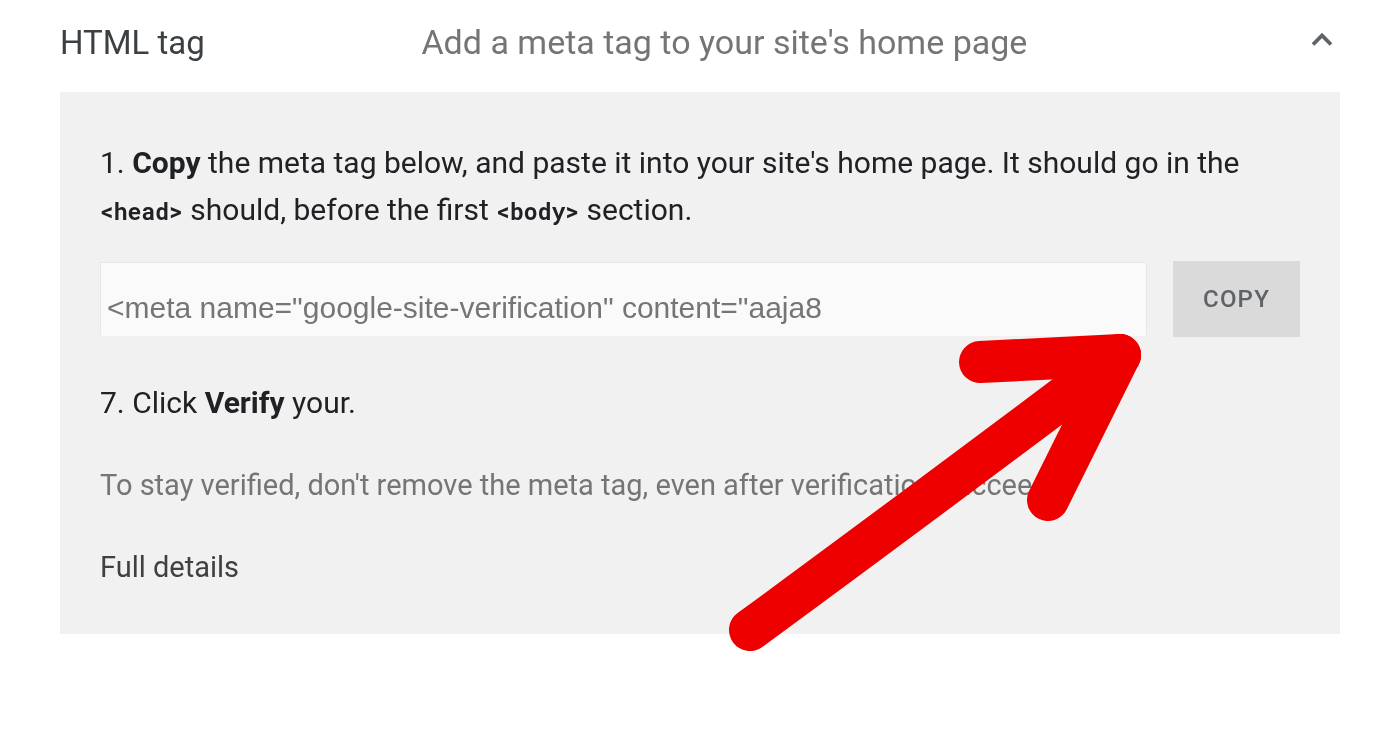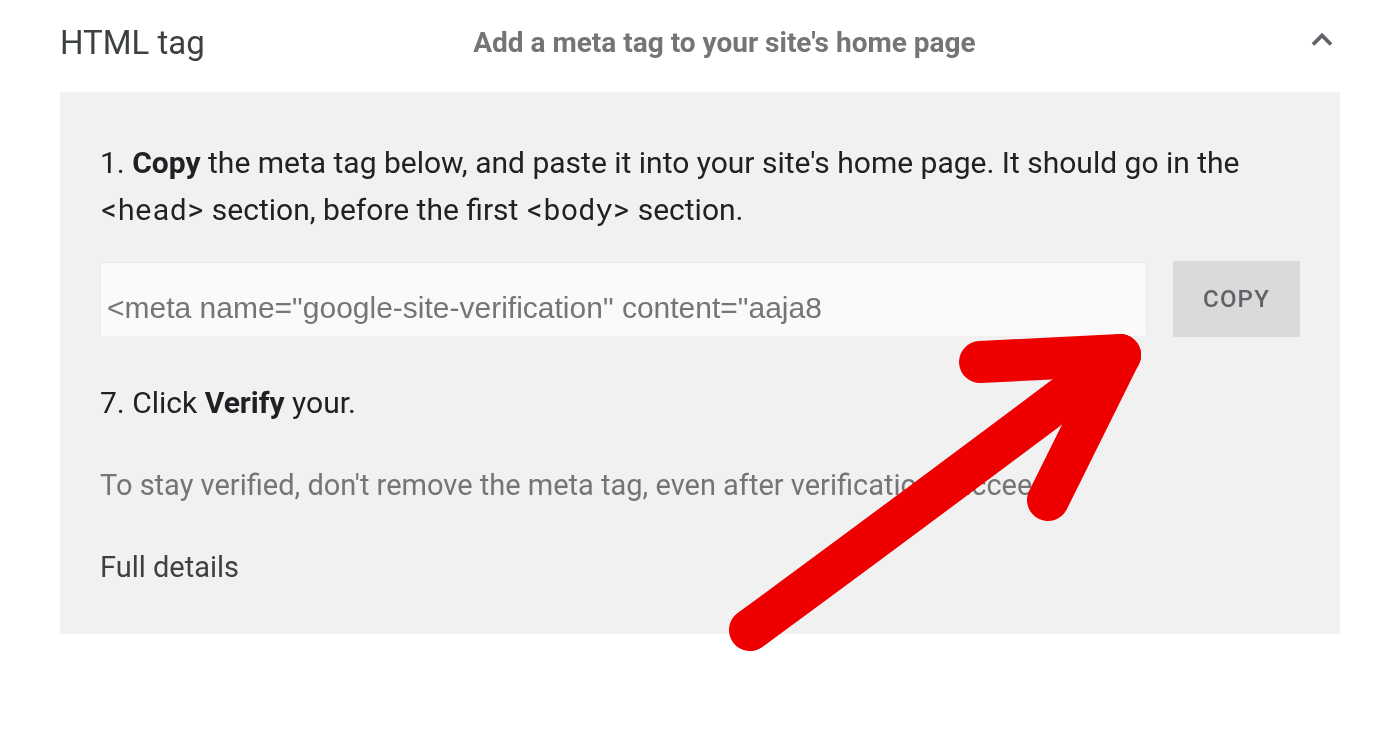--- a/index.html
+++ b/index.html
@@ -20,23 +20,23 @@
       align-items: center;
       justify-content: flex-end;
       padding: 22px 60px 30px 60px;
     }
     .header-left {
       font-size: 33px;
       color: #3c4043;
       font-weight: 400;
     }
     .header-center {
-      font-size: 28px;
+      font-size: 34px;
       color: #757575;
-      font-weight: 700;
+      font-weight: 400;
       flex: 1;
       text-align: center;
       margin-left: -60px;
     }
     .chevron {
       color: #5f6368;
       cursor: pointer;
     }
     .chevron svg {
       width: 36px;
@@ -51,21 +51,22 @@
       font-size: 30px;
       color: #202124;
       line-height: 1.55;
       margin-bottom: 28px;
     }
     .instruction strong {
       font-weight: 700;
     }
     .instruction .mono {
       font-family: 'Roboto Mono', 'Courier New', monospace;
-      font-size: 29px;
+      font-size: 23px;
+      font-weight: bold;
     }
     .code-row {
       display: flex;
       align-items: center;
       gap: 26px;
       margin-bottom: 48px;
       position: relative;
     }
     .code-field {
       flex: 1;
@@ -126,21 +127,21 @@
   <div class="header-center">Add a meta tag to your site's home page</div>
   <div class="chevron">
     <svg viewBox="0 0 24 24" fill="none" stroke="currentColor" stroke-width="2.5">
       <polyline points="6 15 12 9 18 15"></polyline>
     </svg>
   </div>
 </div>
 
 <div class="content-box">
   <div class="instruction">
-    <span>1. </span><strong>Copy</strong><span> the meta tag below, and paste it into your site's home page. It should go in the </span><span class="mono">&lt;head&gt;</span><span> section, before the first </span><span class="mono">&lt;body&gt;</span><span> section.</span>
+    <span>1. </span><strong>Copy</strong><span> the meta tag below, and paste it into your site's home page. It should go in the </span><span class="mono">&lt;head&gt;</span><span> should, before the first </span><span class="mono">&lt;body&gt;</span><span> section.</span>
   </div>
 
   <div class="code-row">
     <div class="code-field">&lt;meta name="google-site-verification" content="aaja8</div>
     <button class="copy-btn">COPY</button>
   </div>
 
   <div class="instruction2">
     <span>7. Click </span><strong>Verify</strong><span> your.</span>
   </div>

